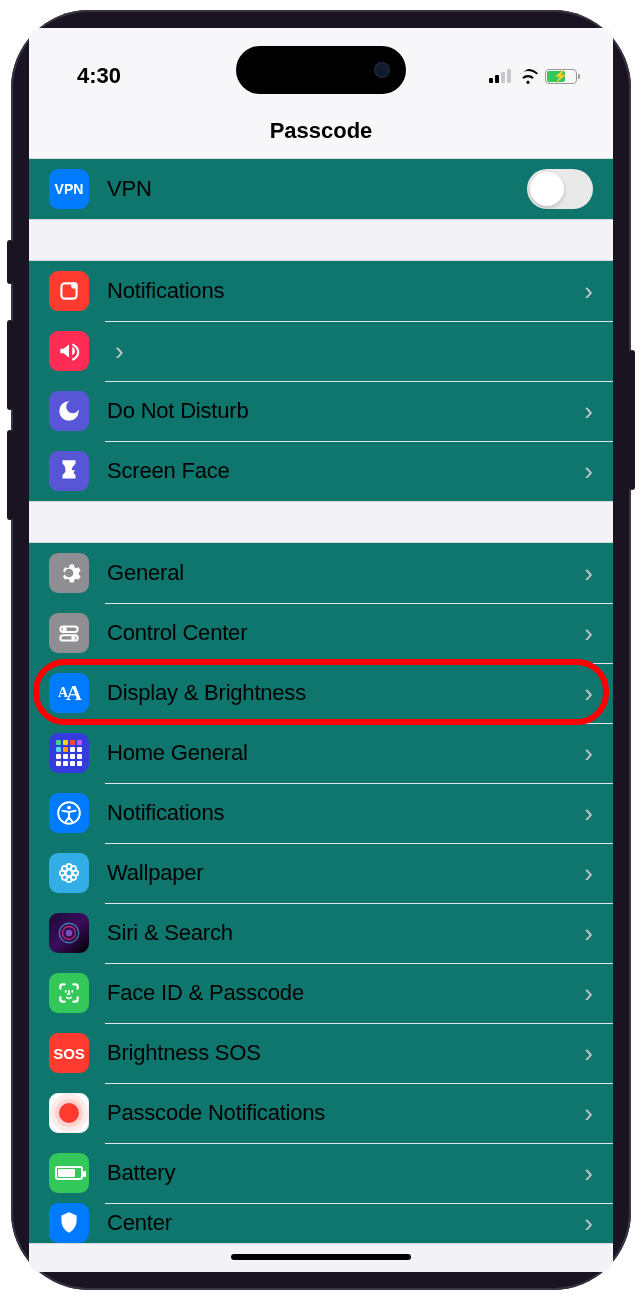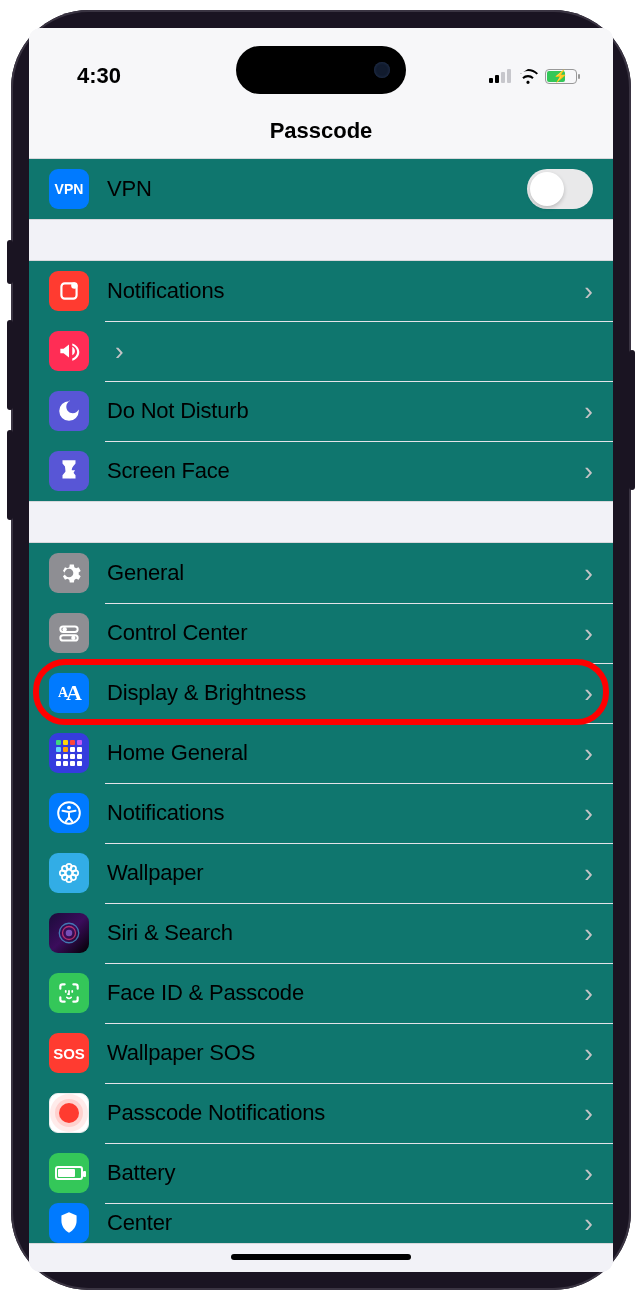--- a/index.html
+++ b/index.html
@@ -380,21 +380,21 @@
             <svg viewBox="0 0 24 24" fill="none" stroke="#fff" stroke-width="2" stroke-linecap="round">
                 <path d="M4 8V6a2 2 0 0 1 2-2h2M16 4h2a2 2 0 0 1 2 2v2M20 16v2a2 2 0 0 1-2 2h-2M8 20H6a2 2 0 0 1-2-2v-2"></path>
                 <path d="M9 10v1M15 10v1M12 10v3h-1M10 16c.8.7 1.8 1 2 1s1.2-.3 2-1" stroke-width="1.6"></path>
               </svg>
           </div>
           <div class="row-label">Face ID &amp; Passcode</div>
           <div class="chevron">›</div>
         </div>
         <div class="row">
           <div class="icon-box bg-sos" style="font-size:15px;font-weight:700;">SOS</div>
-          <div class="row-label">Wallpaper SOS</div>
+          <div class="row-label">Brightness SOS</div>
           <div class="chevron">›</div>
         </div>
         <div class="row">
           <div class="icon-box bg-white" style="border:1px solid #eee;">
             <div class="exposure-dot"></div>
           </div>
           <div class="row-label">Passcode Notifications</div>
           <div class="chevron">›</div>
         </div>
         <div class="row">

